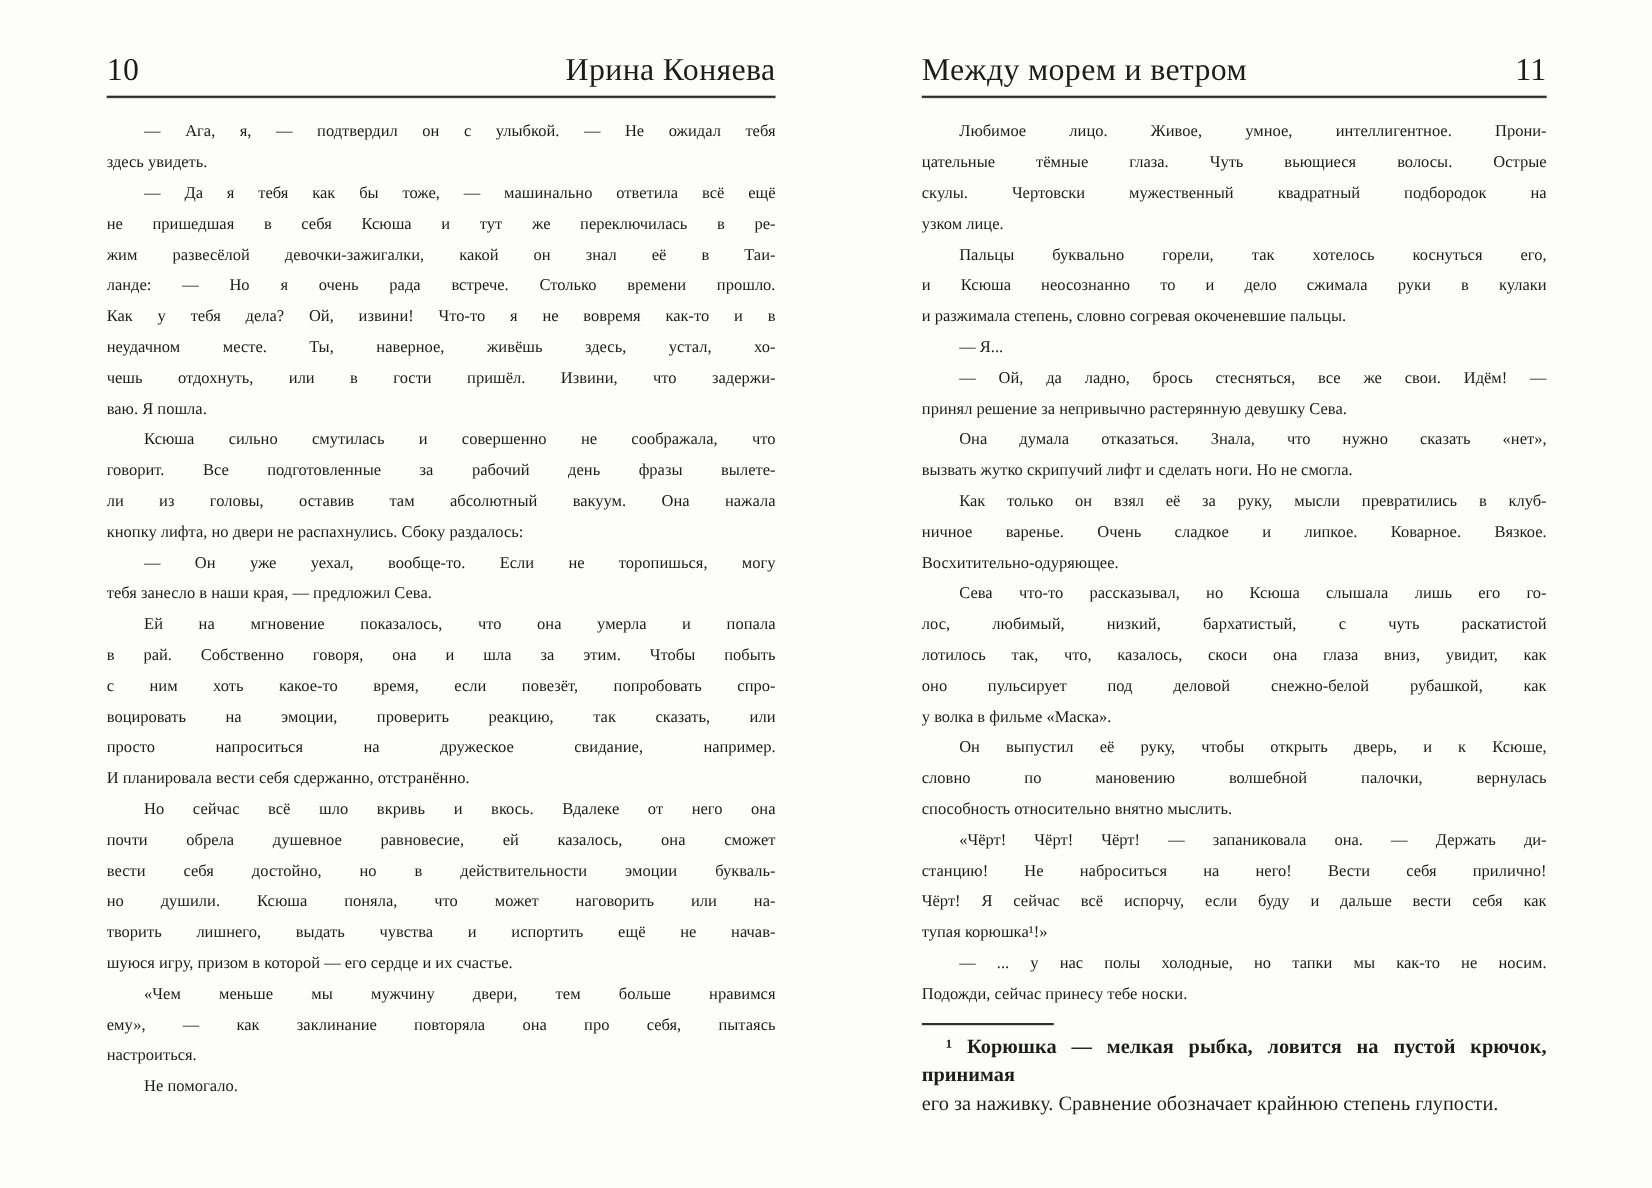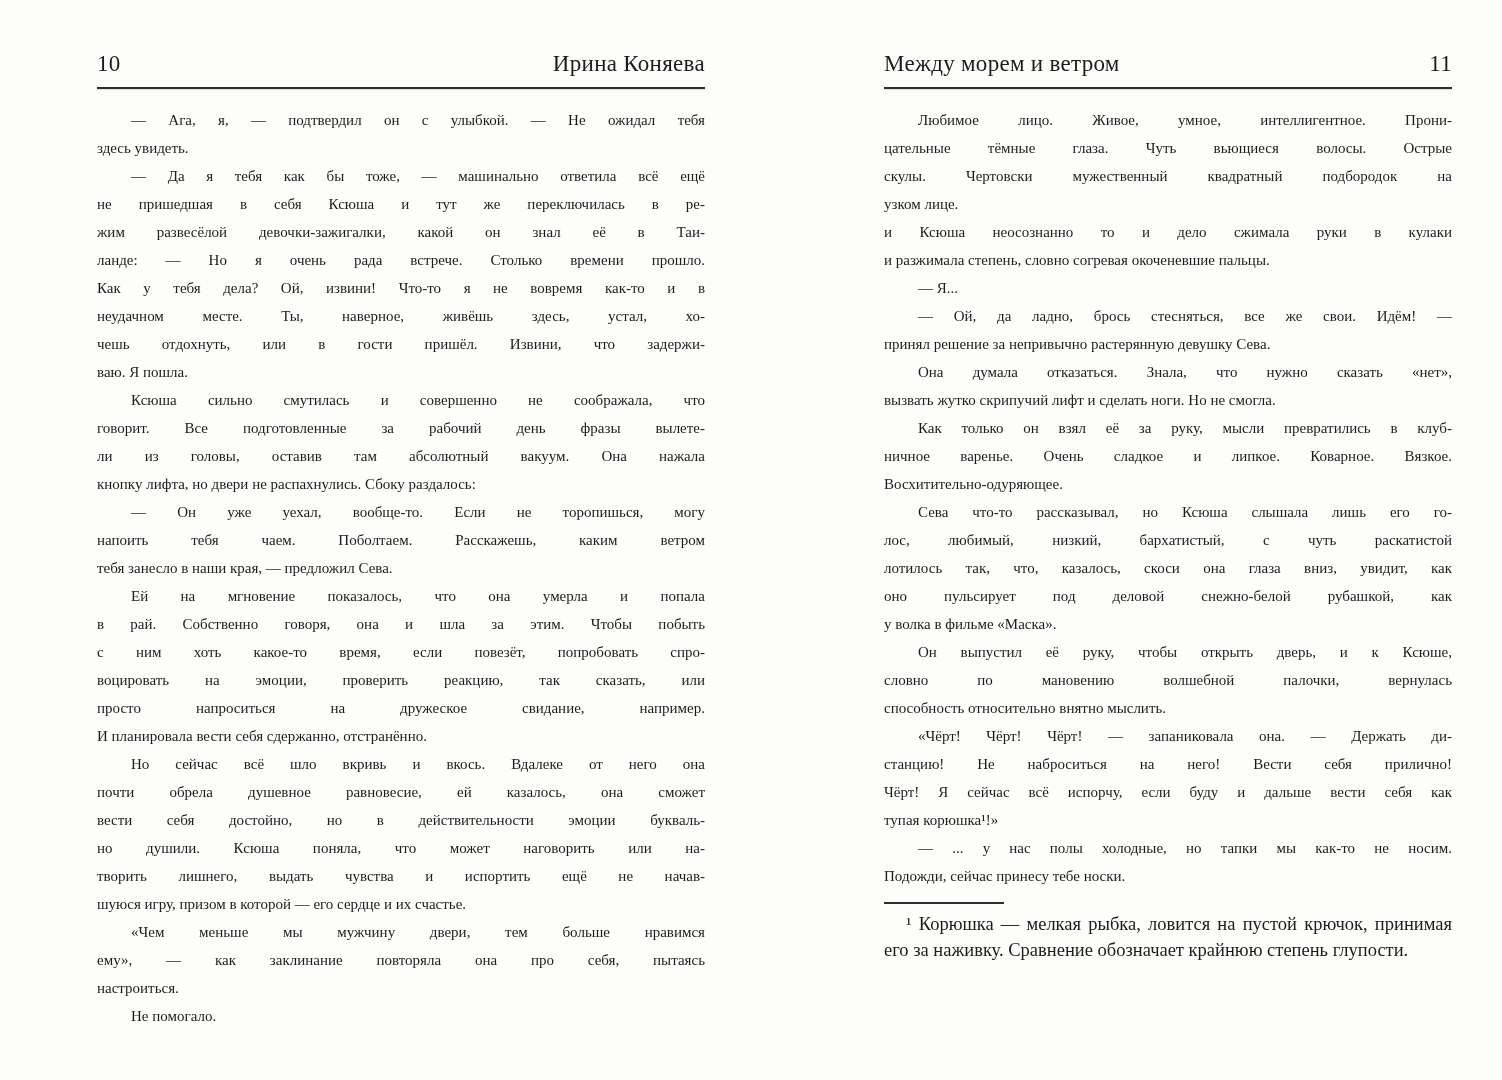--- a/index.html
+++ b/index.html
@@ -10,27 +10,27 @@
     color: #1c1c1c;
     overflow: hidden;
   }
   .spread {
     position: relative;
     width: 1502px; height: 1080px;
     background: #fdfdfb;
   }
   .page { position: absolute; top: 50px; }
   .page--left  { left: 97px;  width: 608px; }
-  .page--right { left: 884px; width: 568px; }
+  .page--right { left: 838px; width: 568px; }
 
   .page-header {
     display: flex;
     justify-content: space-between;
     align-items: baseline;
-    font-size: 23px;
+    font-size: 29px;
     line-height: 28px;
     padding-bottom: 9px;
     letter-spacing: 0.3px;
   }
   .page-rule {
     height: 2px;
     background: #2e2e2e;
     box-shadow: 0 1px 0 rgba(46,46,46,0.15);
   }
   .page-body {
@@ -46,21 +46,21 @@
     margin-top: 12px;
     width: 120px;
     height: 2px;
     background: #2e2e2e;
   }
   .footnote {
     margin-top: 7px;
     font-size: 18.5px;
     line-height: 26px;
   }
-  .footnote .line.indent { text-indent: 22px; }
+  .footnote .line.indent { text-indent: 22px; font-weight: bold; }
 </style>
 </head>
 <body>
 
 <div class="spread">
 
   <section class="page page--left">
     <div class="page-header">
       <span>10</span>
       <span>Ирина Коняева</span>
@@ -75,21 +75,20 @@
         <div class="line just">ланде: — Но я очень рада встрече. Столько времени прошло.</div>
         <div class="line just">Как у тебя дела? Ой, извини! Что-то я не вовремя как-то и в</div>
         <div class="line just">неудачном месте. Ты, наверное, живёшь здесь, устал, хо-</div>
         <div class="line just">чешь отдохнуть, или в гости пришёл. Извини, что задержи-</div>
         <div class="line">ваю. Я пошла.</div>
         <div class="line indent just">Ксюша сильно смутилась и совершенно не соображала, что</div>
         <div class="line just">говорит. Все подготовленные за рабочий день фразы вылете-</div>
         <div class="line just">ли из головы, оставив там абсолютный вакуум. Она нажала</div>
         <div class="line">кнопку лифта, но двери не распахнулись. Сбоку раздалось:</div>
         <div class="line indent just">— Он уже уехал, вообще-то. Если не торопишься, могу</div>
-        <div class="line just">напоить тебя чаем. Поболтаем. Расскажешь, каким ветром</div>
         <div class="line">тебя занесло в наши края, — предложил Сева.</div>
         <div class="line indent just">Ей на мгновение показалось, что она умерла и попала</div>
         <div class="line just">в рай. Собственно говоря, она и шла за этим. Чтобы побыть</div>
         <div class="line just">с ним хоть какое-то время, если повезёт, попробовать спро-</div>
         <div class="line just">воцировать на эмоции, проверить реакцию, так сказать, или</div>
         <div class="line just">просто напроситься на дружеское свидание, например.</div>
         <div class="line">И планировала вести себя сдержанно, отстранённо.</div>
         <div class="line indent just">Но сейчас всё шло вкривь и вкось. Вдалеке от него она</div>
         <div class="line just">почти обрела душевное равновесие, ей казалось, она сможет</div>
         <div class="line just">вести себя достойно, но в действительности эмоции букваль-</div>
@@ -107,20 +106,21 @@
     <div class="page-header">
       <span>Между морем и ветром</span>
       <span>11</span>
     </div>
     <div class="page-rule"></div>
     <div class="page-body">
         <div class="line indent just">Любимое лицо. Живое, умное, интеллигентное. Прони-</div>
         <div class="line just">цательные тёмные глаза. Чуть вьющиеся волосы. Острые</div>
         <div class="line just">скулы. Чертовски мужественный квадратный подбородок на</div>
         <div class="line">узком лице.</div>
+        <div class="line indent just">Пальцы буквально горели, так хотелось коснуться его,</div>
         <div class="line just">и Ксюша неосознанно то и дело сжимала руки в кулаки</div>
         <div class="line">и разжимала степень, словно согревая окоченевшие пальцы.</div>
         <div class="line indent">— Я...</div>
         <div class="line indent just">— Ой, да ладно, брось стесняться, все же свои. Идём! —</div>
         <div class="line">принял решение за непривычно растерянную девушку Сева.</div>
         <div class="line indent just">Она думала отказаться. Знала, что нужно сказать «нет»,</div>
         <div class="line">вызвать жутко скрипучий лифт и сделать ноги. Но не смогла.</div>
         <div class="line indent just">Как только он взял её за руку, мысли превратились в клуб-</div>
         <div class="line just">ничное варенье. Очень сладкое и липкое. Коварное. Вязкое.</div>
         <div class="line">Восхитительно-одуряющее.</div>

